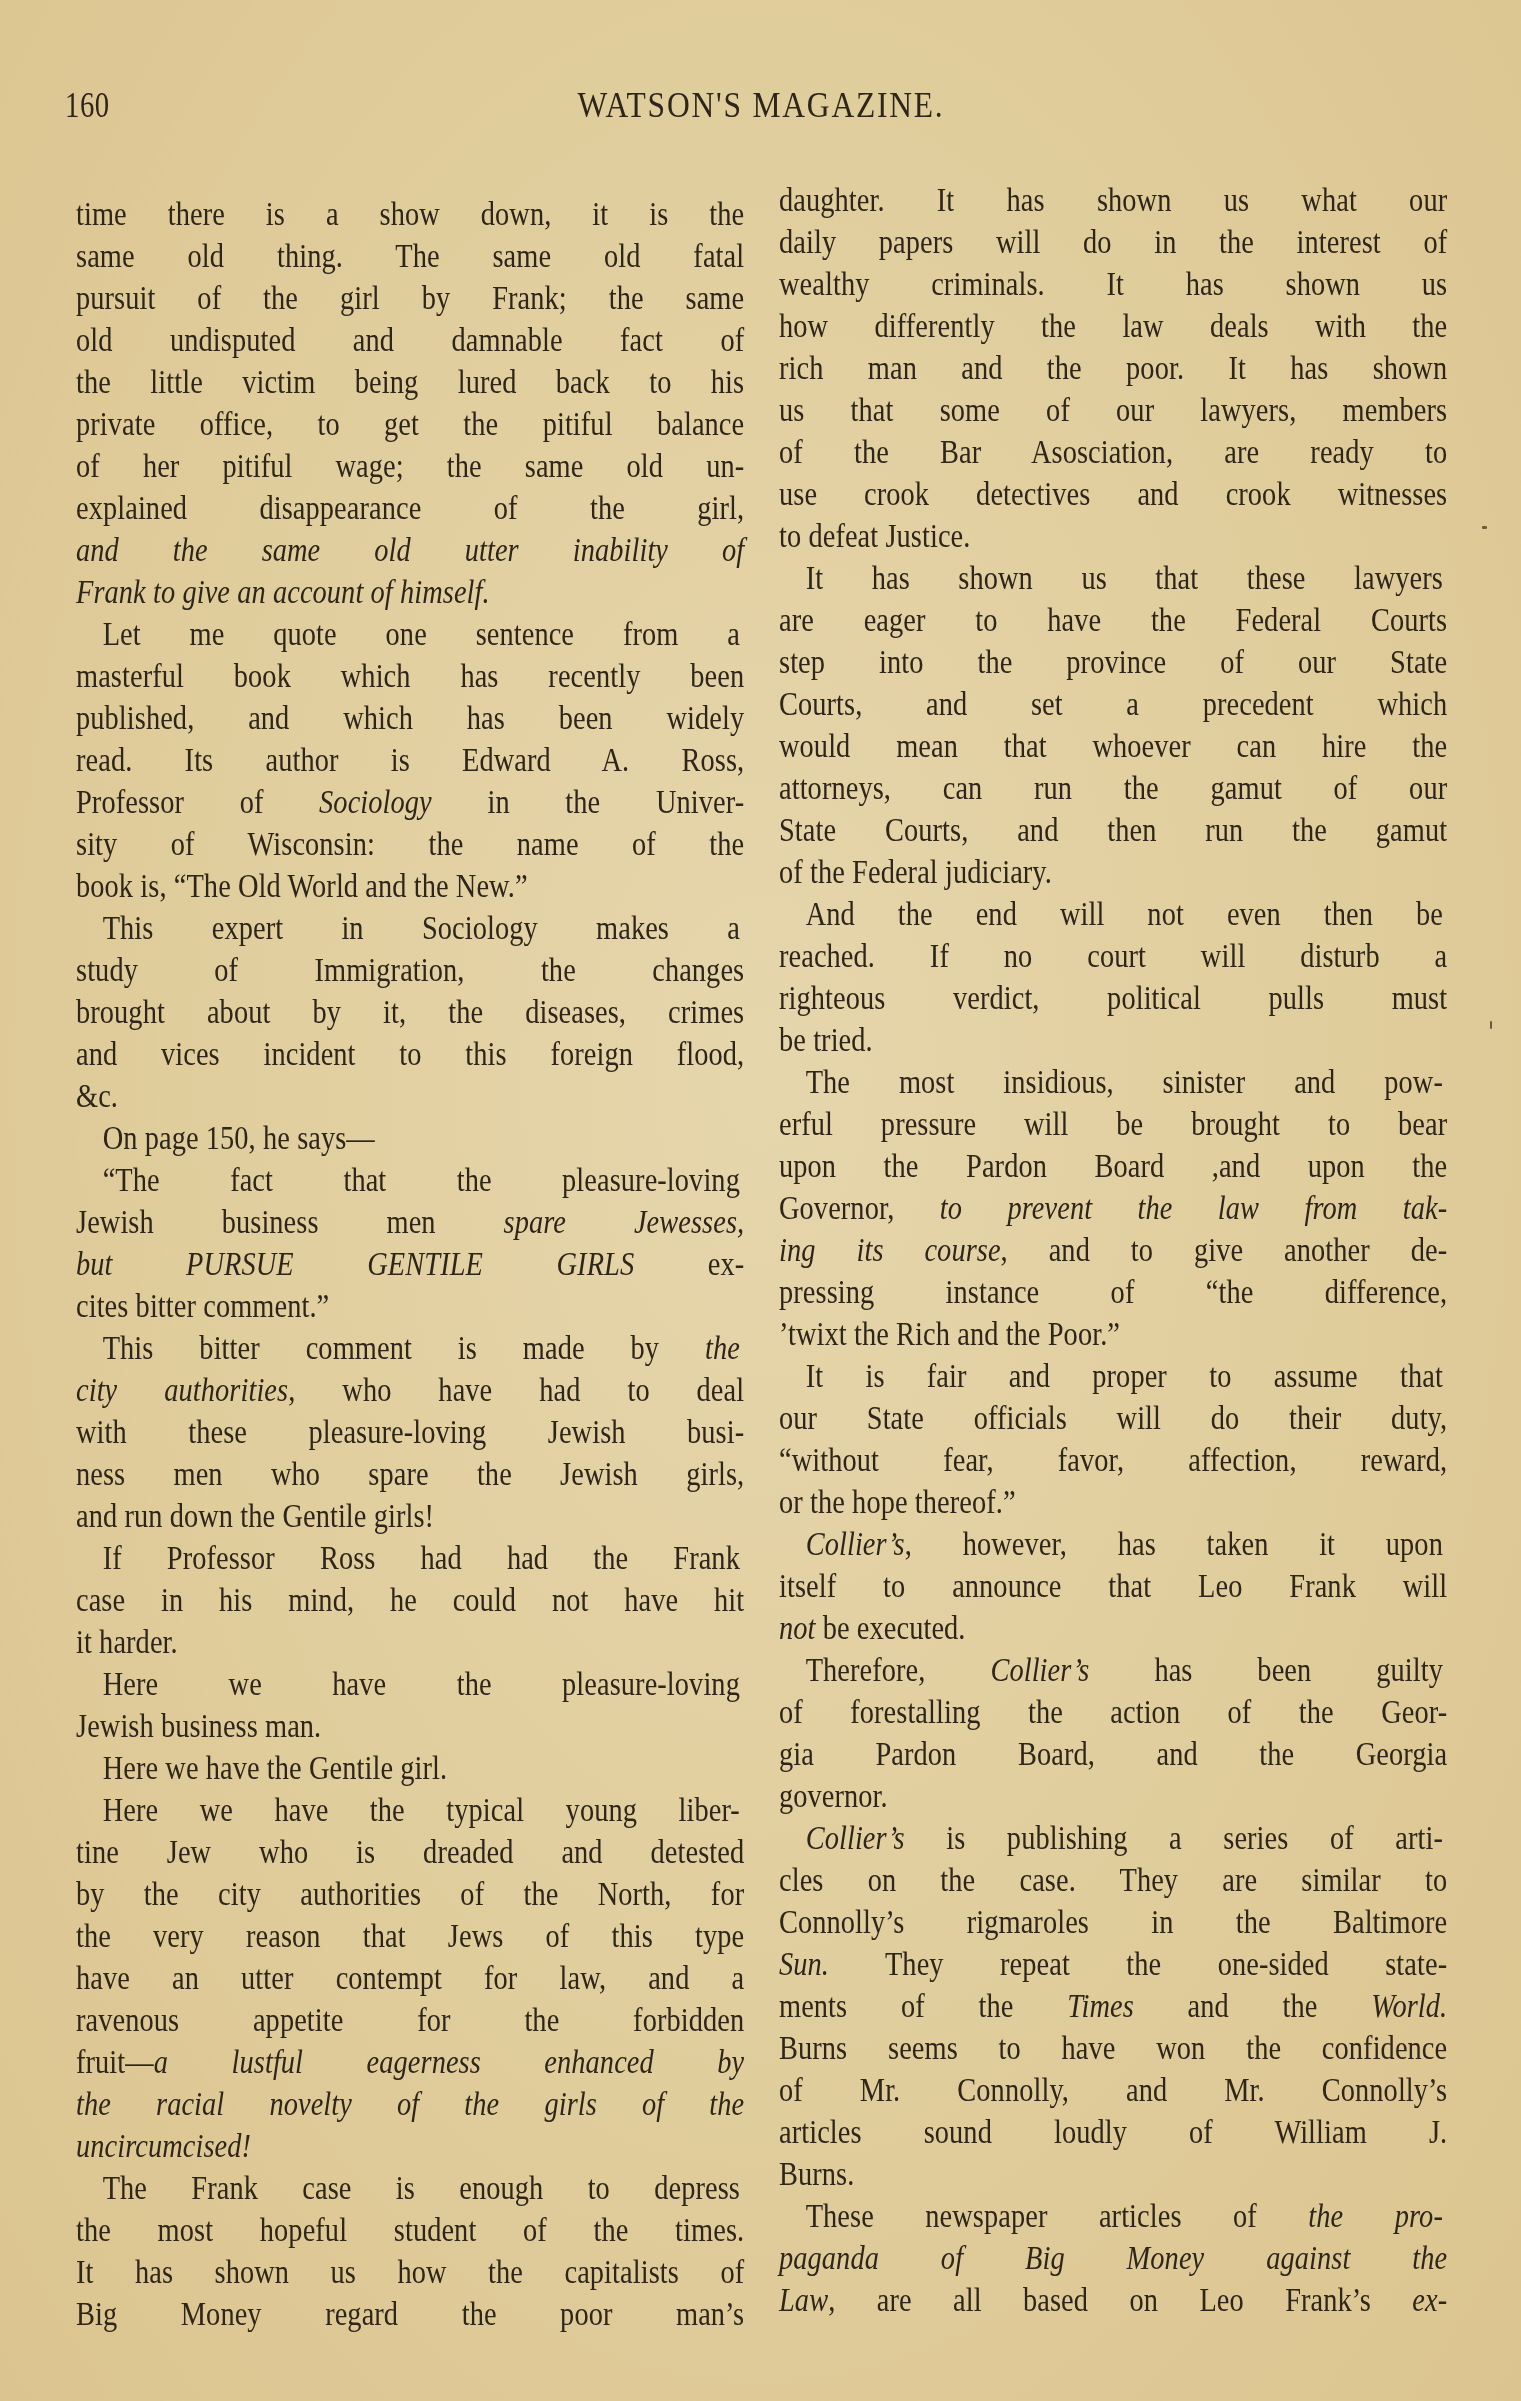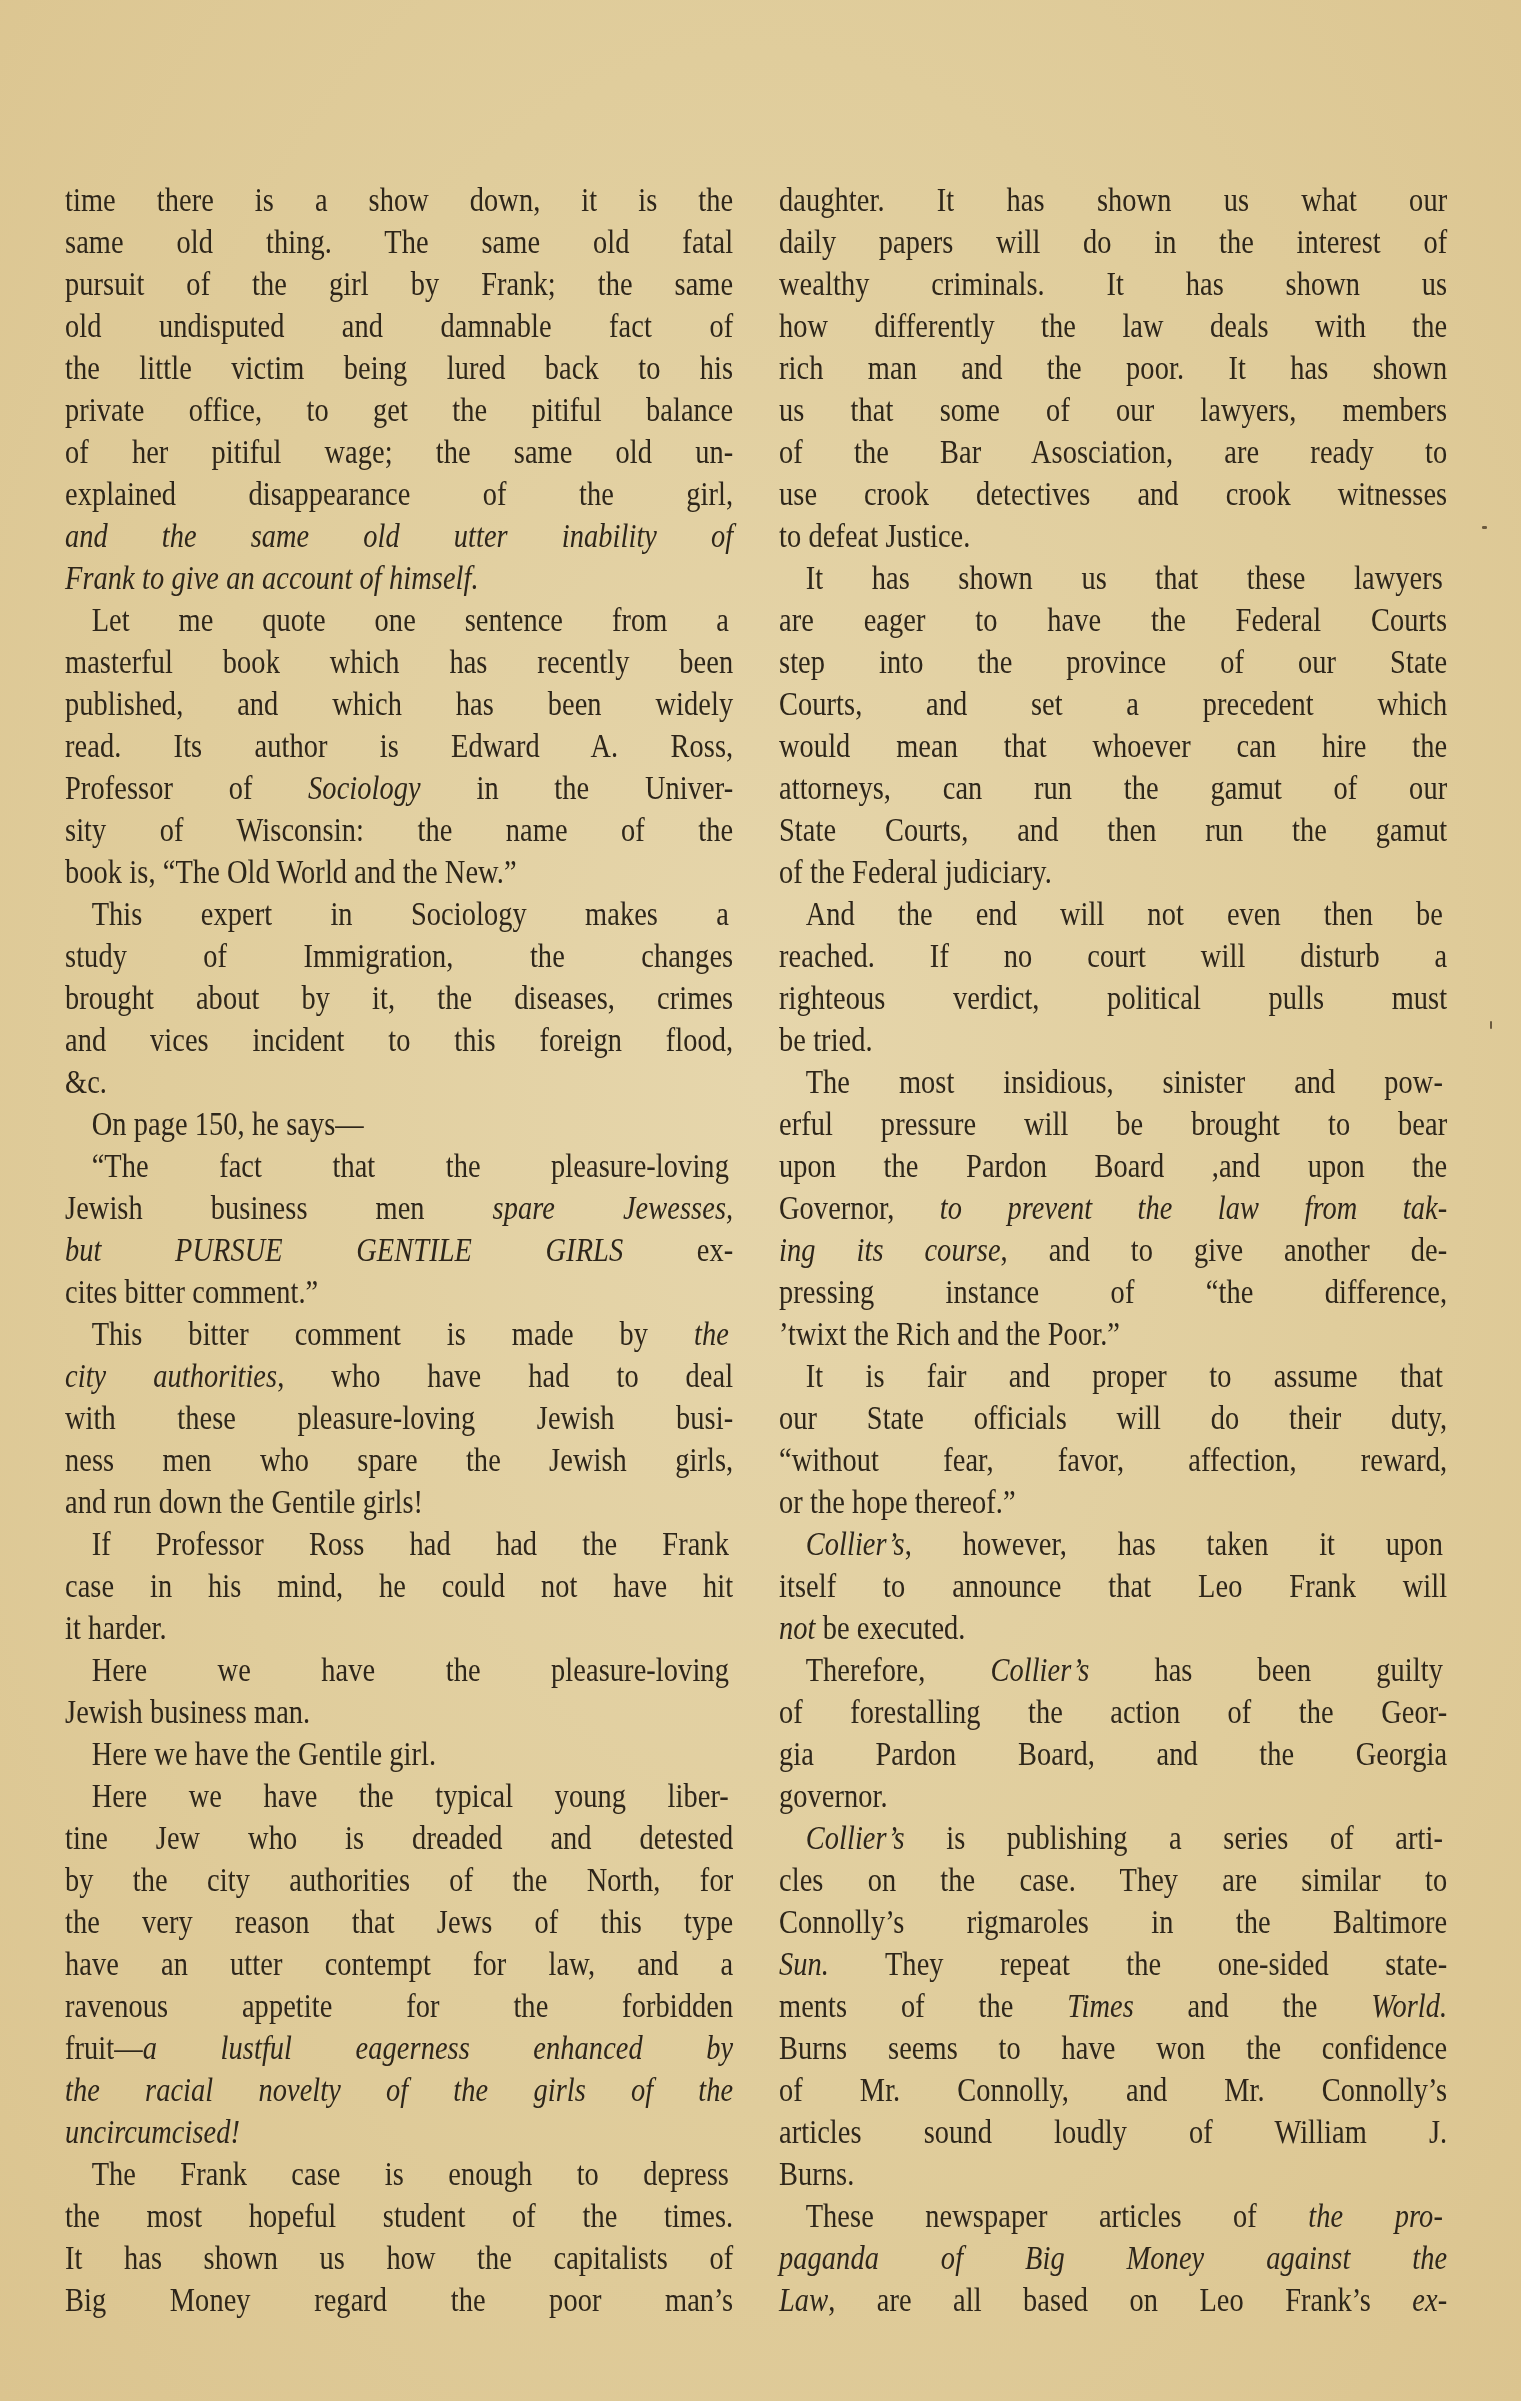--- a/index.html
+++ b/index.html
@@ -9,37 +9,41 @@
     background-image: radial-gradient(ellipse at 50% 45%, #e6d6ac 0%, #e0cd9c 55%, #dbc48f 100%);
     font-family: "Liberation Serif", "DejaVu Serif", serif;
     color: #2e261a;
     position: relative;
   }
   .page { position: absolute; left: 0; top: 0; width: 1522px; height: 2401px; }
   .header { position: absolute; top: 86px; left: 65px; right: 65px; height: 53px; }
   .page-number { position: absolute; left: 0; top: 0; font-size: 35px; letter-spacing: 0.7px; transform: scaleX(0.82); transform-origin: left top; }
   .magazine-title { position: absolute; left: 0; right: 0; top: 0; text-align: center; font-size: 35px; letter-spacing: 2px; transform: scaleX(0.9); }
   .column { position: absolute; top: 179px; width: 668px; }
-  .col-left { left: 65px; }
+  .col-left { left: 76px; margin-top: 14px; }
   .col-right { left: 779px; width: 668px; }
   .line {
     display: block; height: 42px; line-height: 42px;
     font-size: 33px; white-space: nowrap;
     text-align: justify; text-align-last: justify;
     letter-spacing: 0.1px;
   }
   .line.last { text-align-last: left; }
   .line.indent { padding-left: 31px; }
   em { font-style: italic; }
   .mark { position: absolute; background: #6b5a3e; border-radius: 1.3px; }
 </style>
 </head>
 <body>
 
 <div class="page">
+  <div class="header">
+    <span class="page-number">160</span>
+    <div class="magazine-title">WATSON'S MAGAZINE.</div>
+  </div>
 
   <div class="column col-left" id="col-0">
       <span class="line" style="text-align: justify; text-align-last: justify; transform-origin: left center; transform: scaleX(0.86); width: 777px;"><span>time there is a show down, it is the</span></span>
       <span class="line" style="text-align: justify; text-align-last: justify; transform-origin: left center; transform: scaleX(0.86); width: 777px;"><span>same old thing.  The same old fatal</span></span>
       <span class="line" style="text-align: justify; text-align-last: justify; transform-origin: left center; transform: scaleX(0.86); width: 777px;"><span>pursuit of the girl by Frank; the same</span></span>
       <span class="line" style="text-align: justify; text-align-last: justify; transform-origin: left center; transform: scaleX(0.86); width: 777px;"><span>old undisputed and damnable fact of</span></span>
       <span class="line" style="text-align: justify; text-align-last: justify; transform-origin: left center; transform: scaleX(0.86); width: 777px;"><span>the little victim being lured back to his</span></span>
       <span class="line" style="text-align: justify; text-align-last: justify; transform-origin: left center; transform: scaleX(0.86); width: 777px;"><span>private office, to get the pitiful balance</span></span>
       <span class="line" style="text-align: justify; text-align-last: justify; transform-origin: left center; transform: scaleX(0.86); width: 777px;"><span>of her pitiful wage; the same old un-</span></span>
       <span class="line" style="text-align: justify; text-align-last: justify; transform-origin: left center; transform: scaleX(0.86); width: 777px;"><span>explained disappearance of the girl,</span></span>

